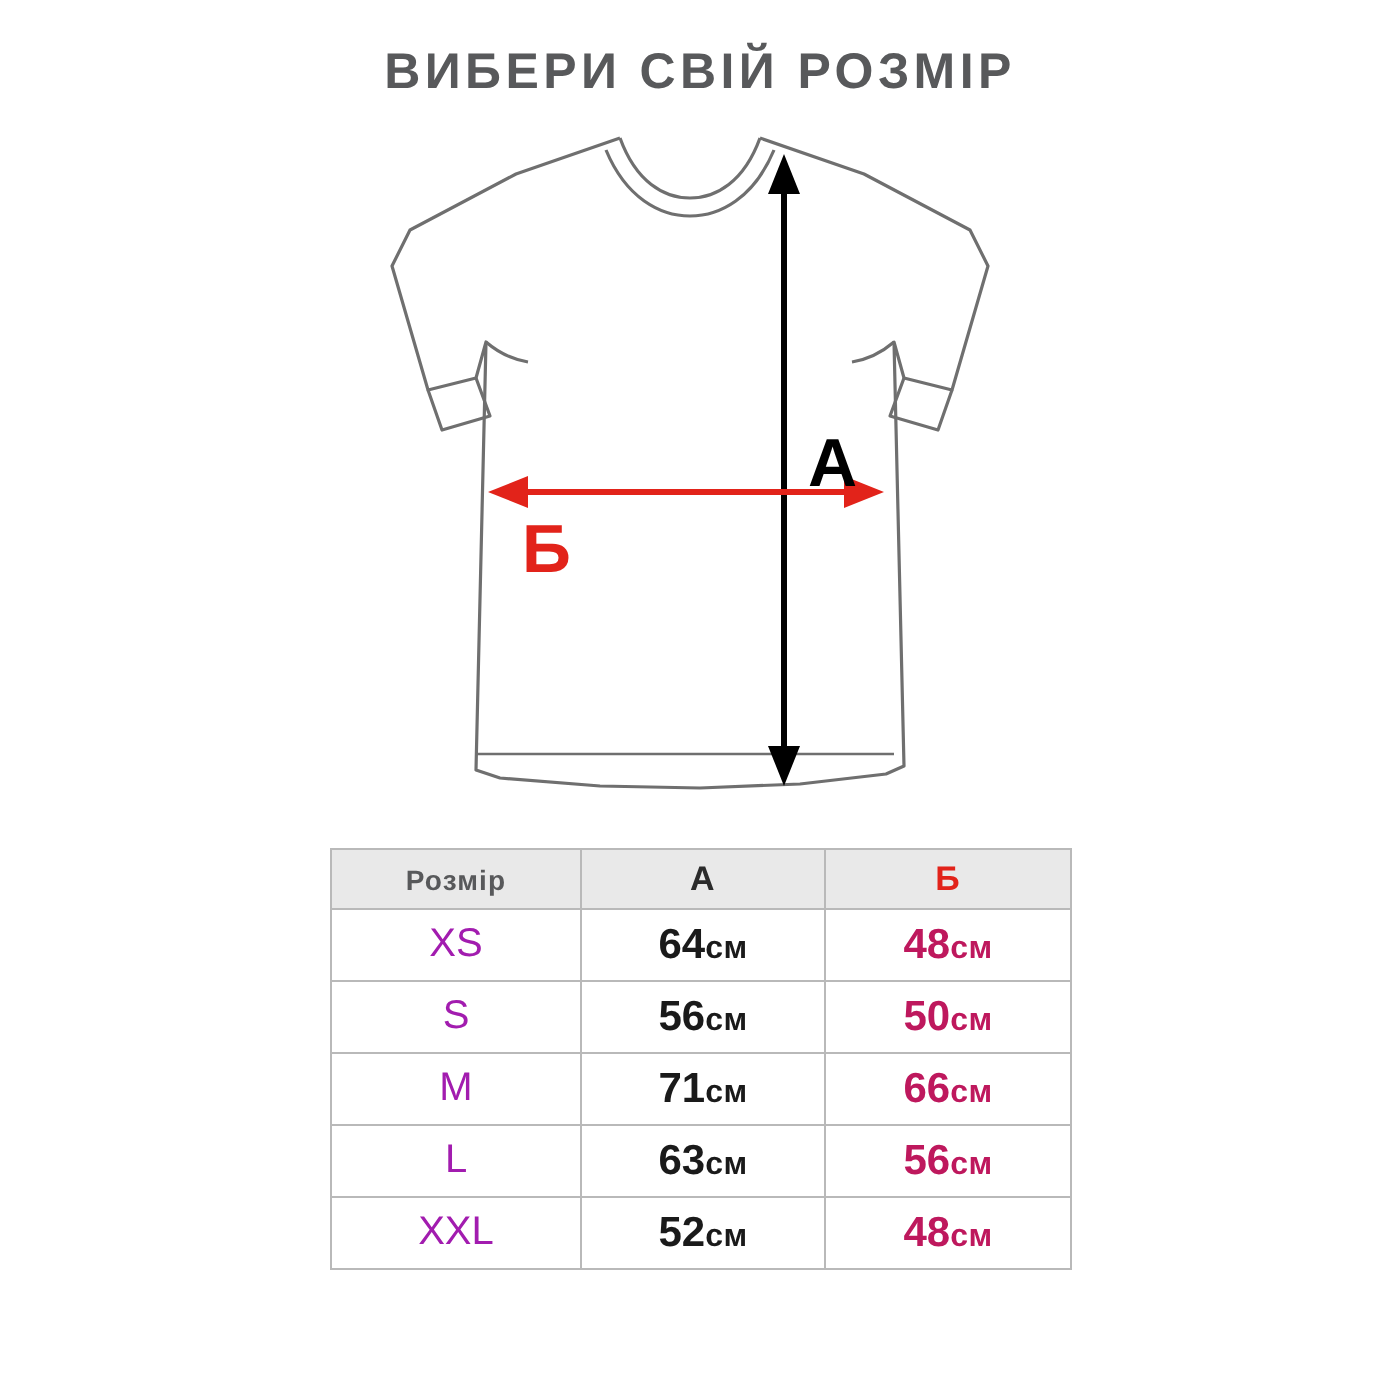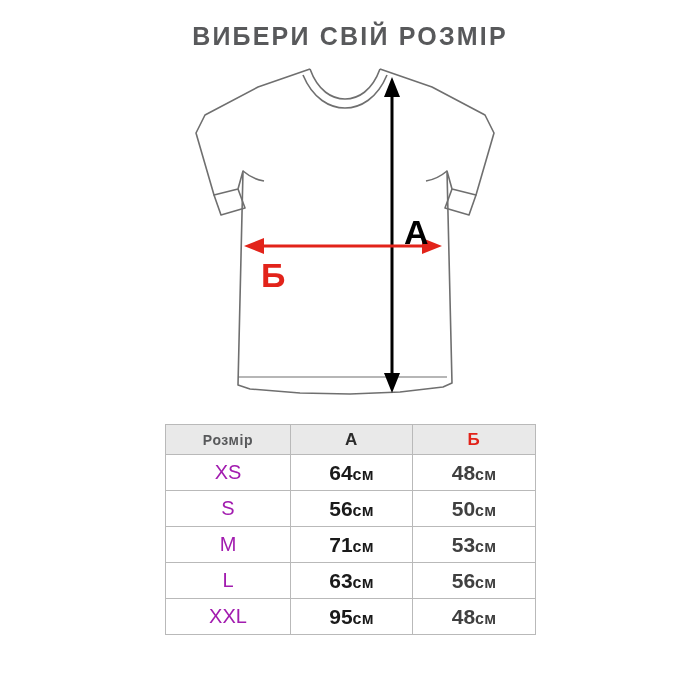--- a/index.html
+++ b/index.html
@@ -104,21 +104,21 @@
     font-family: "Liberation Sans", sans-serif;
   }
   td.val-a {
     font-size: 21px;
     font-weight: bold;
     color: #1a1a1a;
   }
   td.val-b {
     font-size: 21px;
     font-weight: bold;
-    color: #404040;
+    color: #be185d;
   }
   .unit {
     font-size: 16px;
     font-weight: bold;
     letter-spacing: 0.2px;
   }
   col.c1 { width: 125px; }
   col.c2 { width: 122px; }
   col.c3 { width: 123px; }
 </style>
@@ -205,29 +205,29 @@
           <td class="val-b"><span>48</span><span class="unit">см</span></td>
         </tr>
         <tr>
           <td class="size-name">S</td>
           <td class="val-a"><span>56</span><span class="unit">см</span></td>
           <td class="val-b"><span>50</span><span class="unit">см</span></td>
         </tr>
         <tr>
           <td class="size-name">M</td>
           <td class="val-a"><span>71</span><span class="unit">см</span></td>
-          <td class="val-b"><span>53</span><span class="unit">см</span></td>
+          <td class="val-b"><span>66</span><span class="unit">см</span></td>
         </tr>
         <tr>
           <td class="size-name">L</td>
           <td class="val-a"><span>63</span><span class="unit">см</span></td>
           <td class="val-b"><span>56</span><span class="unit">см</span></td>
         </tr>
         <tr>
           <td class="size-name">XXL</td>
-          <td class="val-a"><span>95</span><span class="unit">см</span></td>
+          <td class="val-a"><span>52</span><span class="unit">см</span></td>
           <td class="val-b"><span>48</span><span class="unit">см</span></td>
         </tr>
       </tbody>
     </table>
   </div>
 
 </div>
 
 </body></html>

